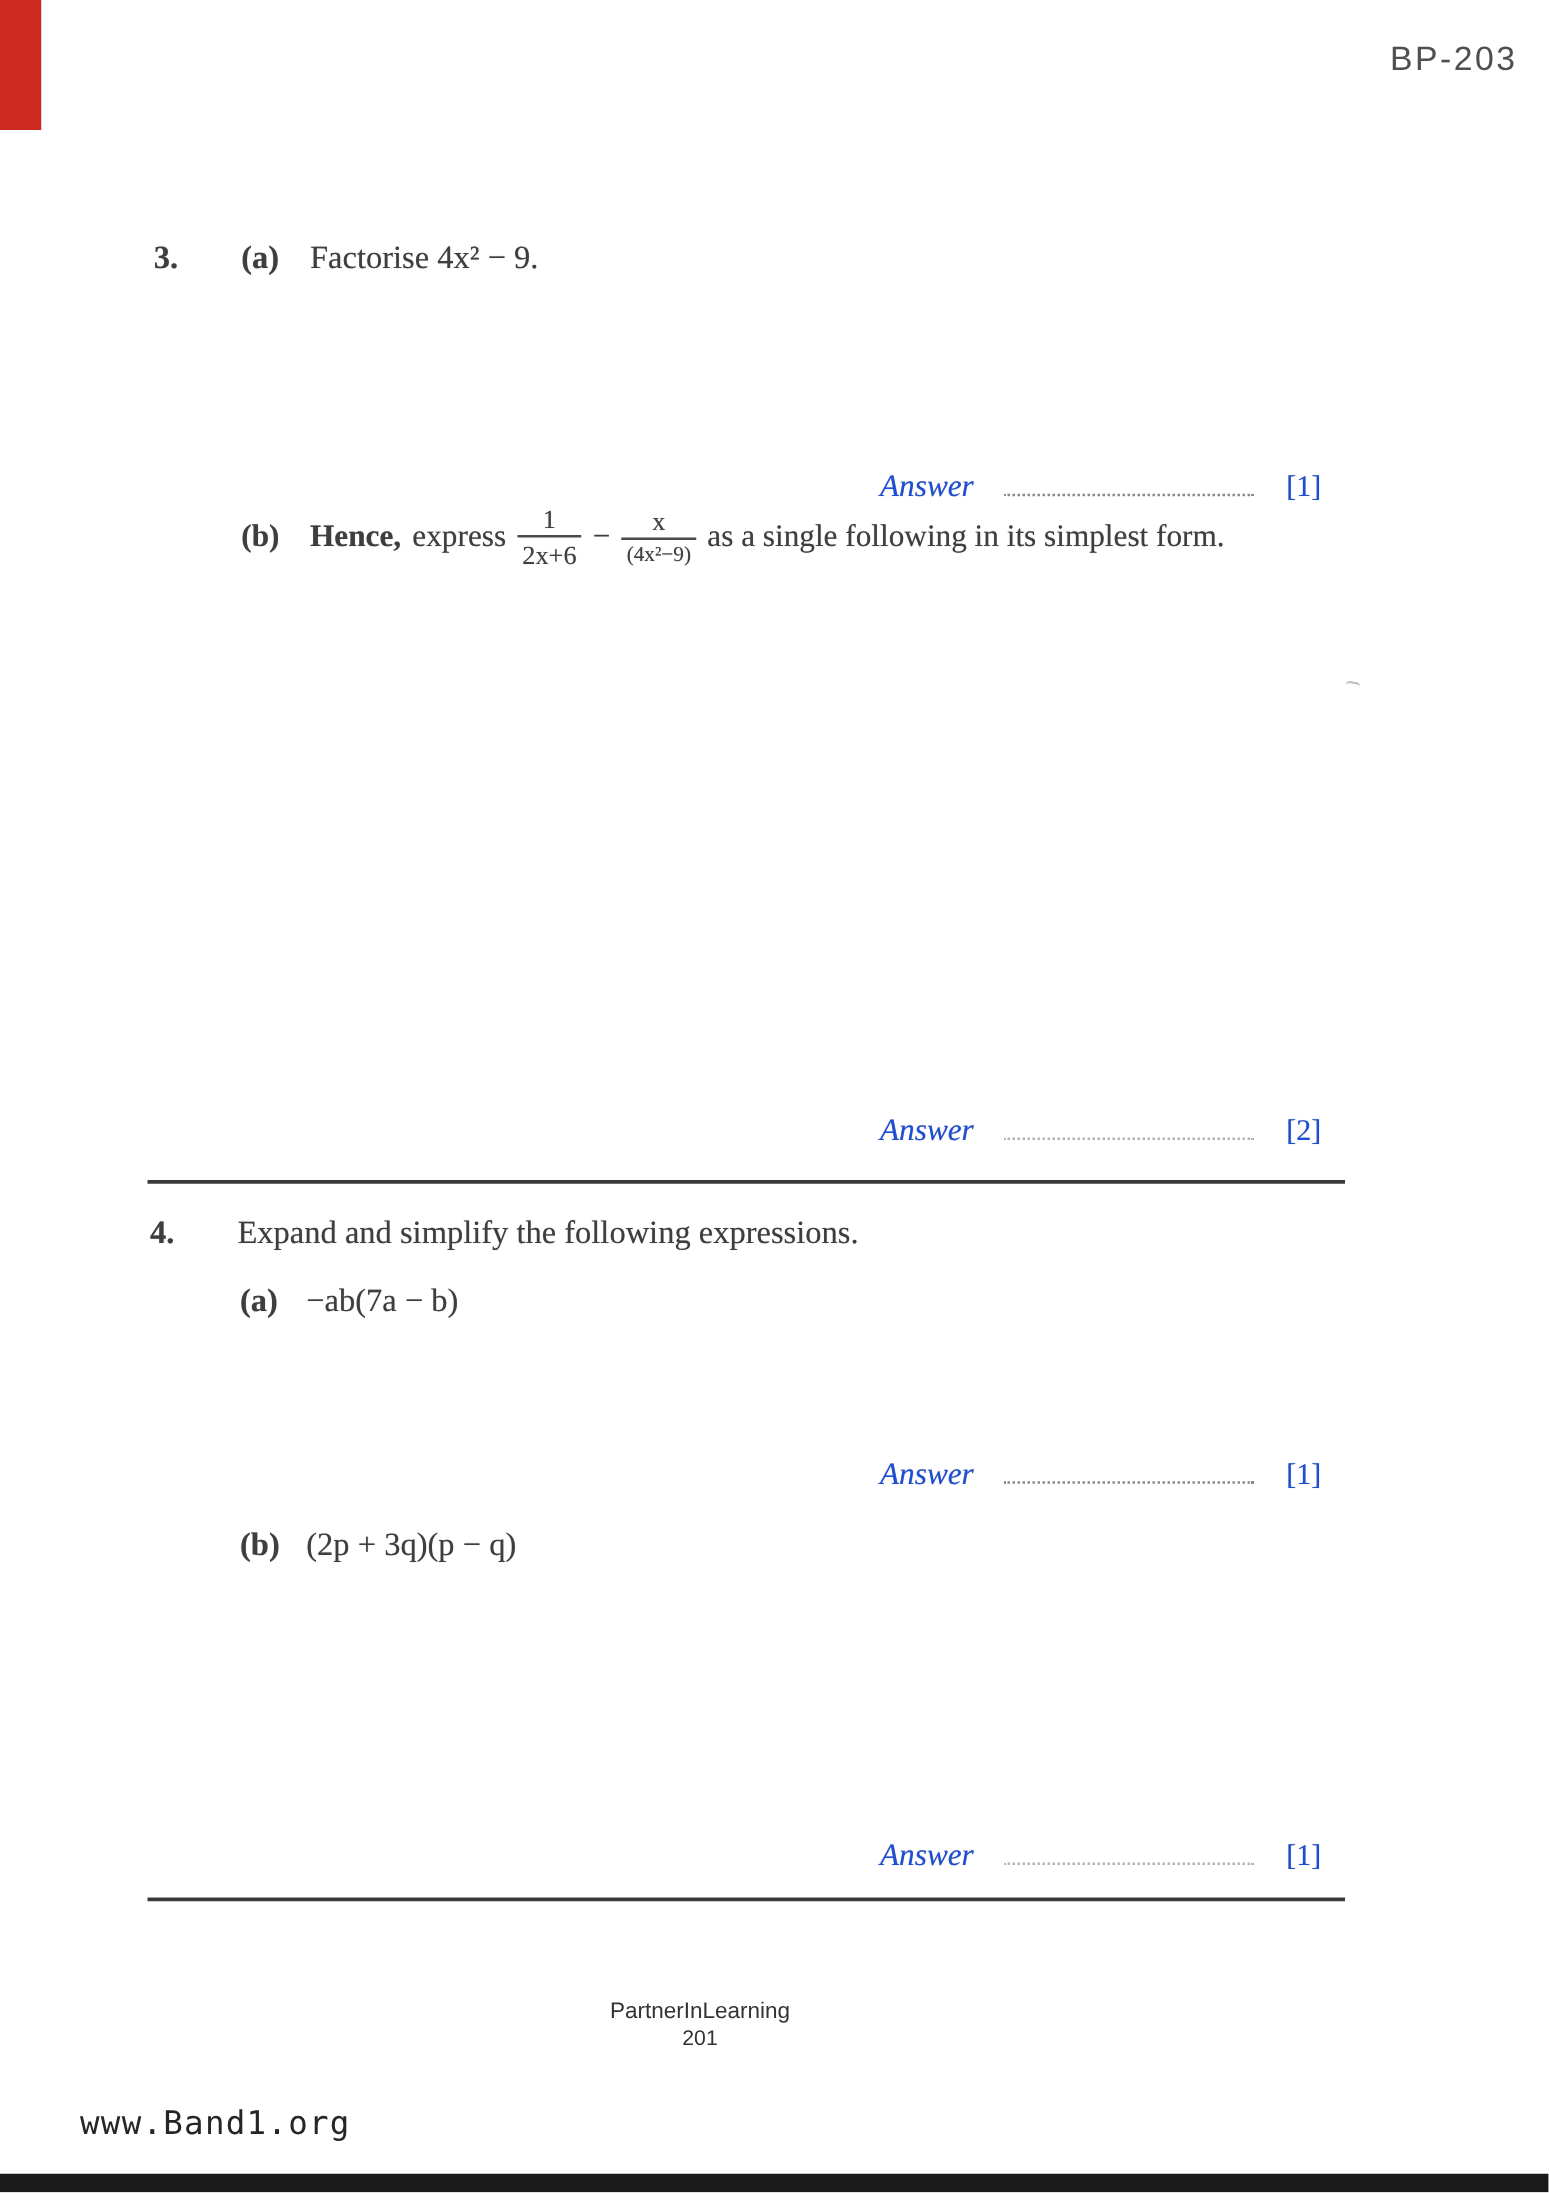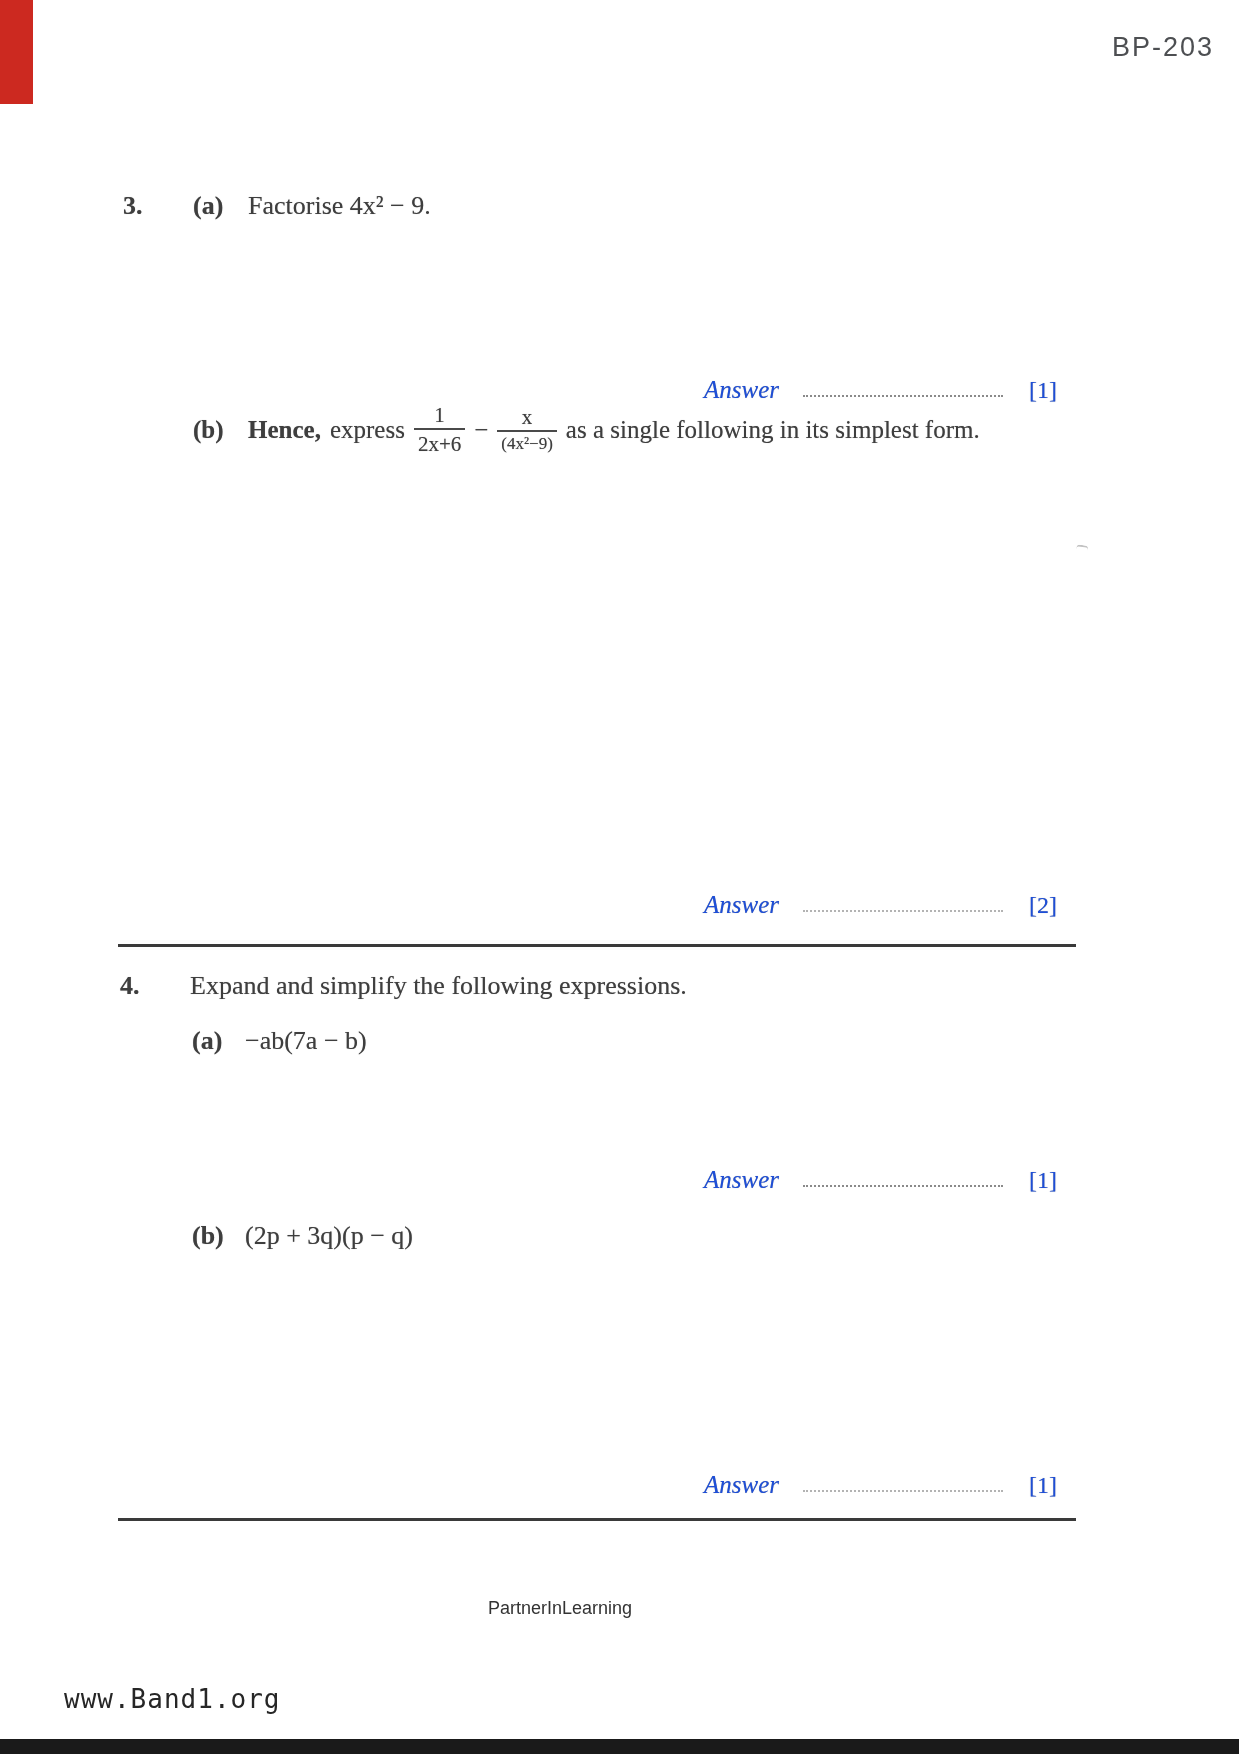--- a/index.html
+++ b/index.html
@@ -144,19 +144,20 @@
   <div class="answer-row light soft" style="top:1471px;">
     <span class="answer-label">Answer</span>
     <span class="leader"></span>
     <span class="marks">[1]</span>
   </div>
 
   <div class="abs rule" style="top:1518px;"></div>
 
   <div id="footer" class="abs sans">
     <div class="org">PartnerInLearning</div>
+    <div class="pagenum">201</div>
   </div>
 
   <div id="watermark" class="abs mono">www.Band1.org</div>
 
   <div id="bottom-bar" class="abs"></div>
 
 </div>
 
 </body></html>

